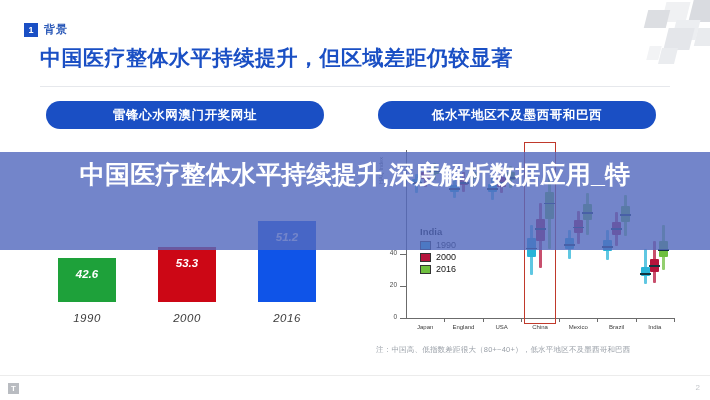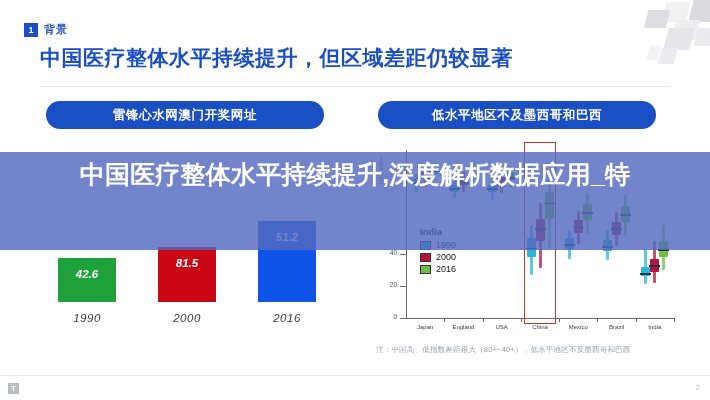--- a/index.html
+++ b/index.html
@@ -360,21 +360,21 @@
   <div class="pill pill-right">低水平地区不及墨西哥和巴西</div>
 
   <div class="bars">
       <div class="bar-col col1">
         <div class="bar" style="height: 44px; background: rgb(30, 161, 58);"></div>
         <div class="bar-val" style="bottom: 22px;">42.6</div>
         <div class="bar-cat" style="bottom: -22px;">1990</div>
       </div>
       <div class="bar-col col2">
         <div class="bar" style="height: 55px; background: rgb(204, 7, 21);"></div>
-        <div class="bar-val" style="bottom: 33px;">81.5</div>
+        <div class="bar-val" style="bottom: 33px;">53.3</div>
         <div class="bar-cat" style="bottom: -22px;">2000</div>
       </div>
       <div class="bar-col col3">
         <div class="bar" style="height: 81px; background: rgb(15, 84, 232);"></div>
         <div class="bar-val" style="bottom: 59px;">51.2</div>
         <div class="bar-cat" style="bottom: -22px;">2016</div>
       </div>
     </div>
 
 

